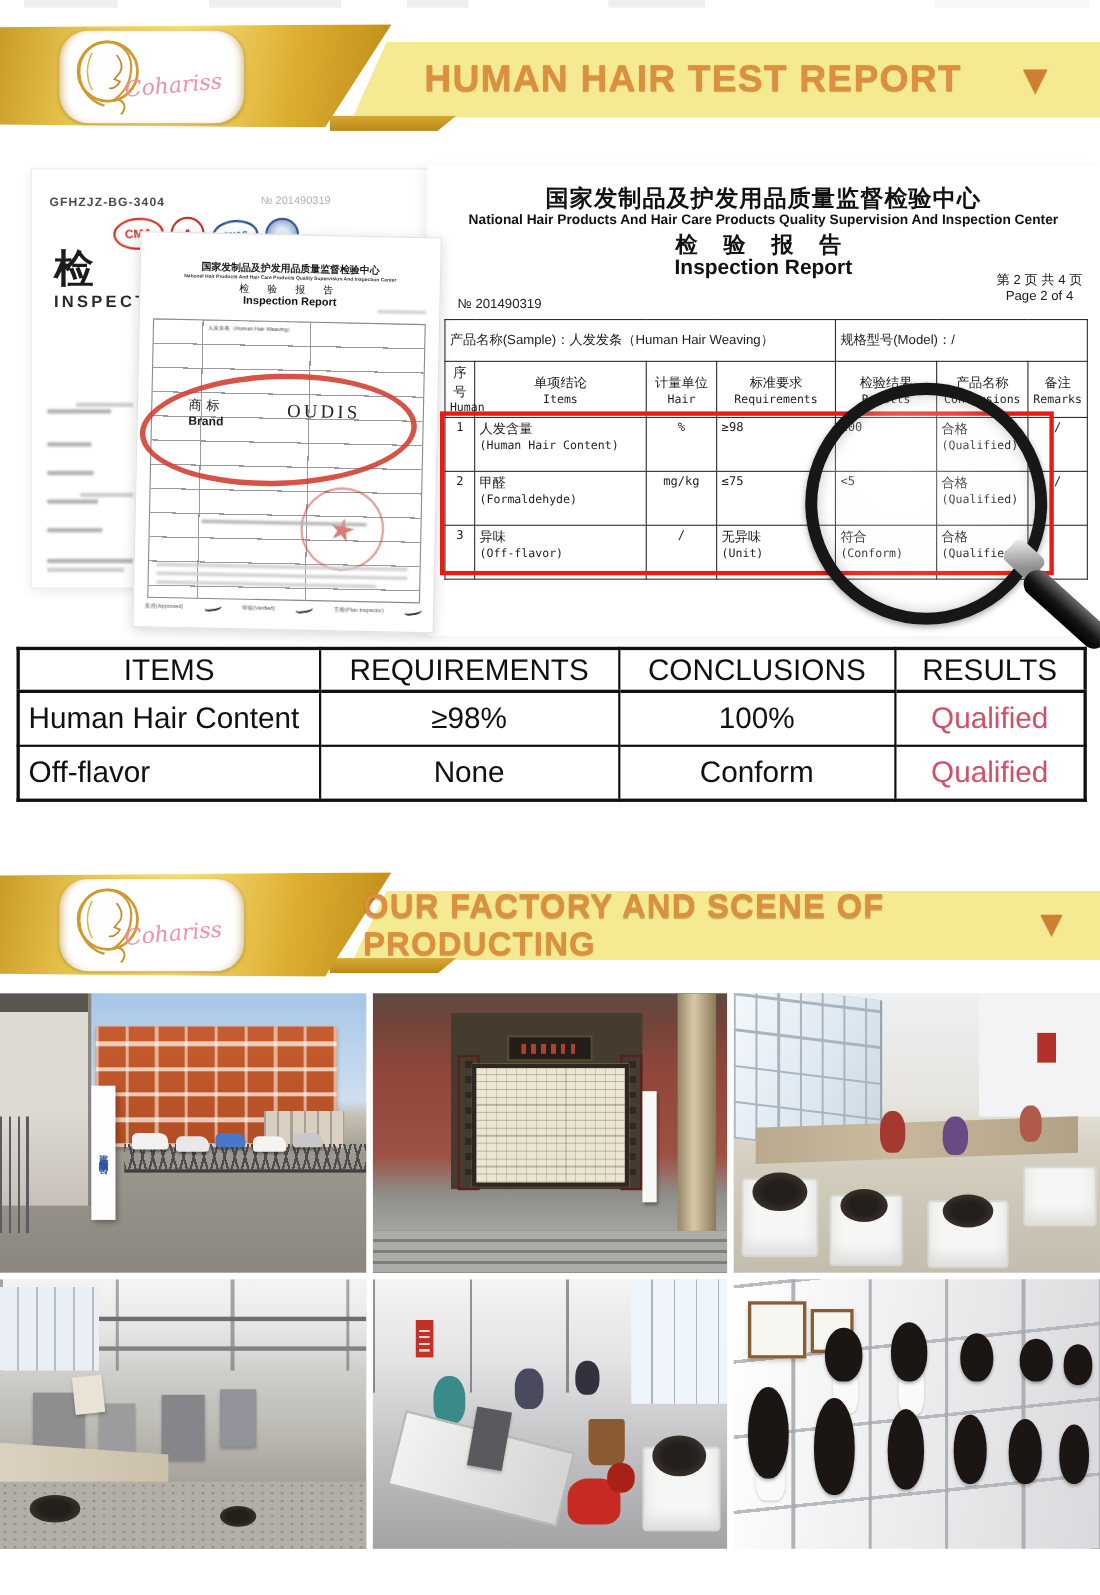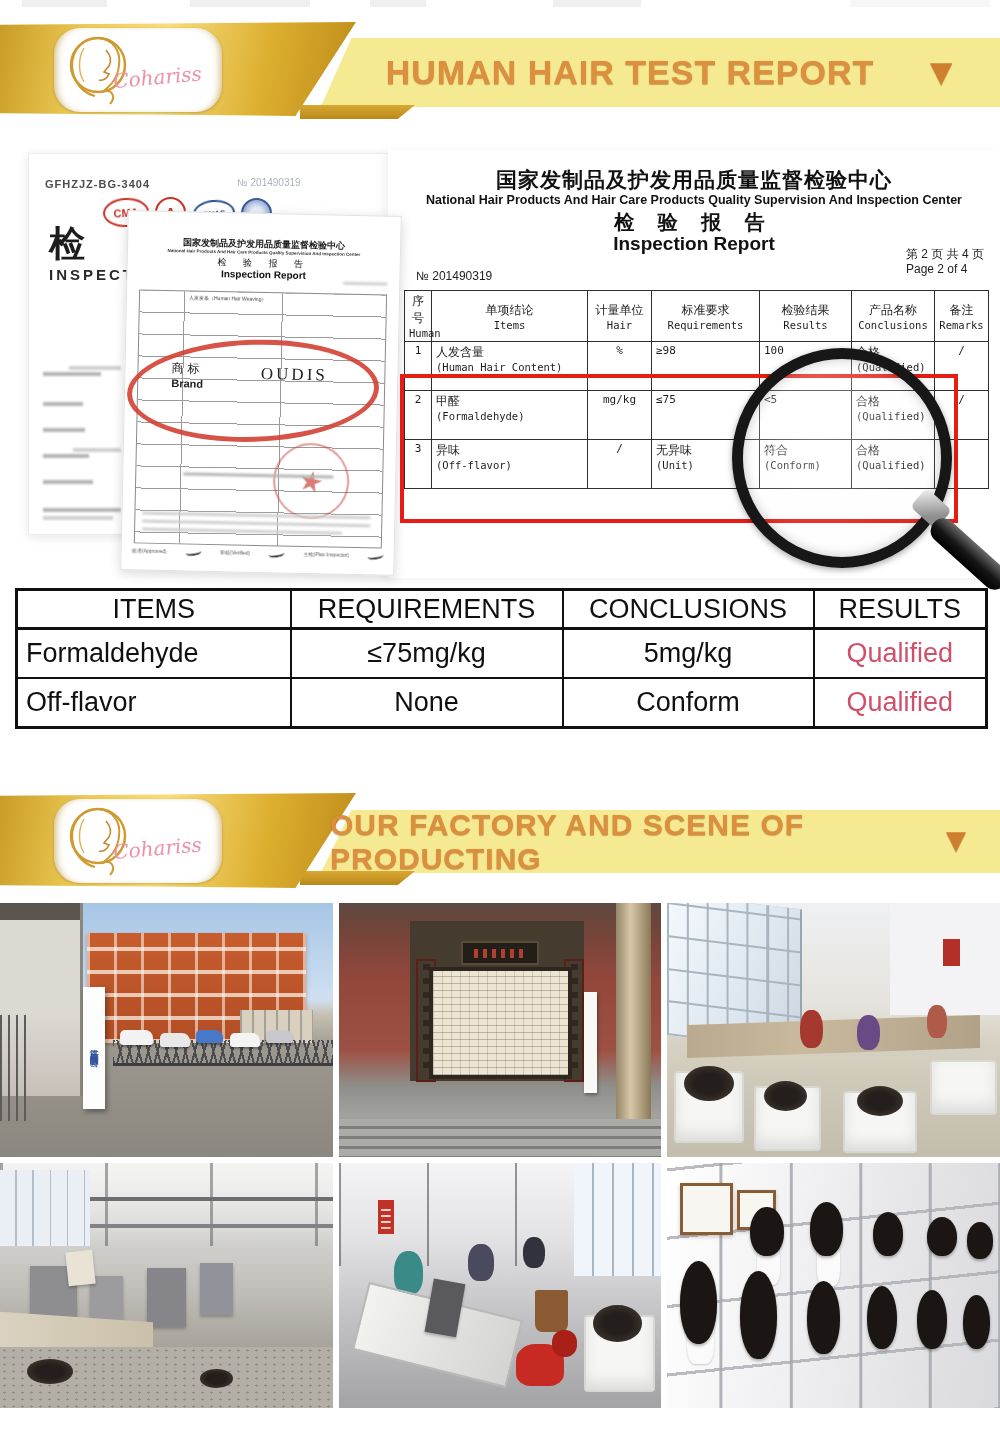--- a/index.html
+++ b/index.html
@@ -78,21 +78,21 @@
       font-size:5px;color:#555;filter:blur(.2px);}
   .sigmark{display:inline-block;width:16px;height:7px;border-bottom:2px solid #333;transform:rotate(-10deg) translateY(-2px);border-radius:40%;}
 
   
   .doc-main{position:absolute;left:388px;top:150px;width:612px;height:428px;background:#fff;z-index:2;
       box-shadow:-4px 2px 10px rgba(0,0,0,.06);}
   .dm-org{position:absolute;left:0;top:16px;width:100%;text-align:center;font-size:21px;font-weight:bold;color:#111;letter-spacing:1px;}
   .dm-orgen{position:absolute;left:0;top:43px;width:100%;text-align:center;font-size:12.5px;font-weight:bold;color:#111;white-space:nowrap;}
   .dm-ti{position:absolute;left:0;top:59px;width:100%;text-align:center;font-size:20px;font-weight:bold;color:#111;letter-spacing:9px;}
   .dm-tien{position:absolute;left:0;top:83px;width:100%;text-align:center;font-size:19px;font-weight:bold;color:#111;}
-  .dm-page{position:absolute;right:16px;top:97px;text-align:left;font-size:12px;color:#222;line-height:15px;}
+  .dm-page{position:absolute;right:16px;top:97px;text-align:center;font-size:12px;color:#222;line-height:15px;}
   .dm-no{position:absolute;left:28px;top:119px;font-size:12px;color:#222;}
   .dm-table{position:absolute;left:16px;top:140px;border-collapse:collapse;table-layout:fixed;width:584px;
       font-size:11px;color:#1c1c1c;}
   .dm-table td,.dm-table th{border:1.5px solid #2e2e2e;padding:2px 4px;vertical-align:top;font-weight:normal;}
   .dm-table .cn{font-size:12px;display:block;}
   .dm-table .en{font-family:"DejaVu Sans Mono","Liberation Mono",monospace;font-size:10.5px;display:block;}
   .dm-table .mono{font-family:"DejaVu Sans Mono","Liberation Mono",monospace;}
   .dm-table .samp td{height:33px;vertical-align:middle;font-size:12px;}
   .dm-table .head th{height:40px;text-align:center;vertical-align:middle;}
   .dm-table .drow td{height:44px;}
@@ -293,20 +293,24 @@
       <colgroup>
           <col style="width:27px">
           <col style="width:156px">
           <col style="width:64px">
           <col style="width:108px">
           <col style="width:92px">
           <col style="width:83px">
           <col style="width:54px">
         </colgroup>
       <tbody>
+          <tr class="samp">
+        <td colspan="4">产品名称(Sample)：人发发条（Human Hair Weaving）</td>
+        <td colspan="3">规格型号(Model)：/</td>
+      </tr>
       <tr class="head">
         <th>
               <span class="cn">序号</span>
               <span class="en">Human</span>
             </th>
         <th>
               <span class="cn">单项结论</span>
               <span class="en">Items</span>
             </th>
         <th>
@@ -400,23 +404,23 @@
         <col style="width:173px">
       </colgroup>
     <tbody>
         <tr>
       <th>ITEMS</th>
       <th>REQUIREMENTS</th>
       <th>CONCLUSIONS</th>
       <th>RESULTS</th>
     </tr>
     <tr>
-      <td class="l">Formaldehyde</td>
-      <td>≤75mg/kg</td>
-      <td>5mg/kg</td>
+      <td class="l">Human Hair Content</td>
+      <td>≥98%</td>
+      <td>100%</td>
       <td class="qual">Qualified</td>
     </tr>
     <tr>
       <td class="l">Off-flavor</td>
       <td>None</td>
       <td>Conform</td>
       <td class="qual">Qualified</td>
     </tr>
   </tbody>
     </table>

